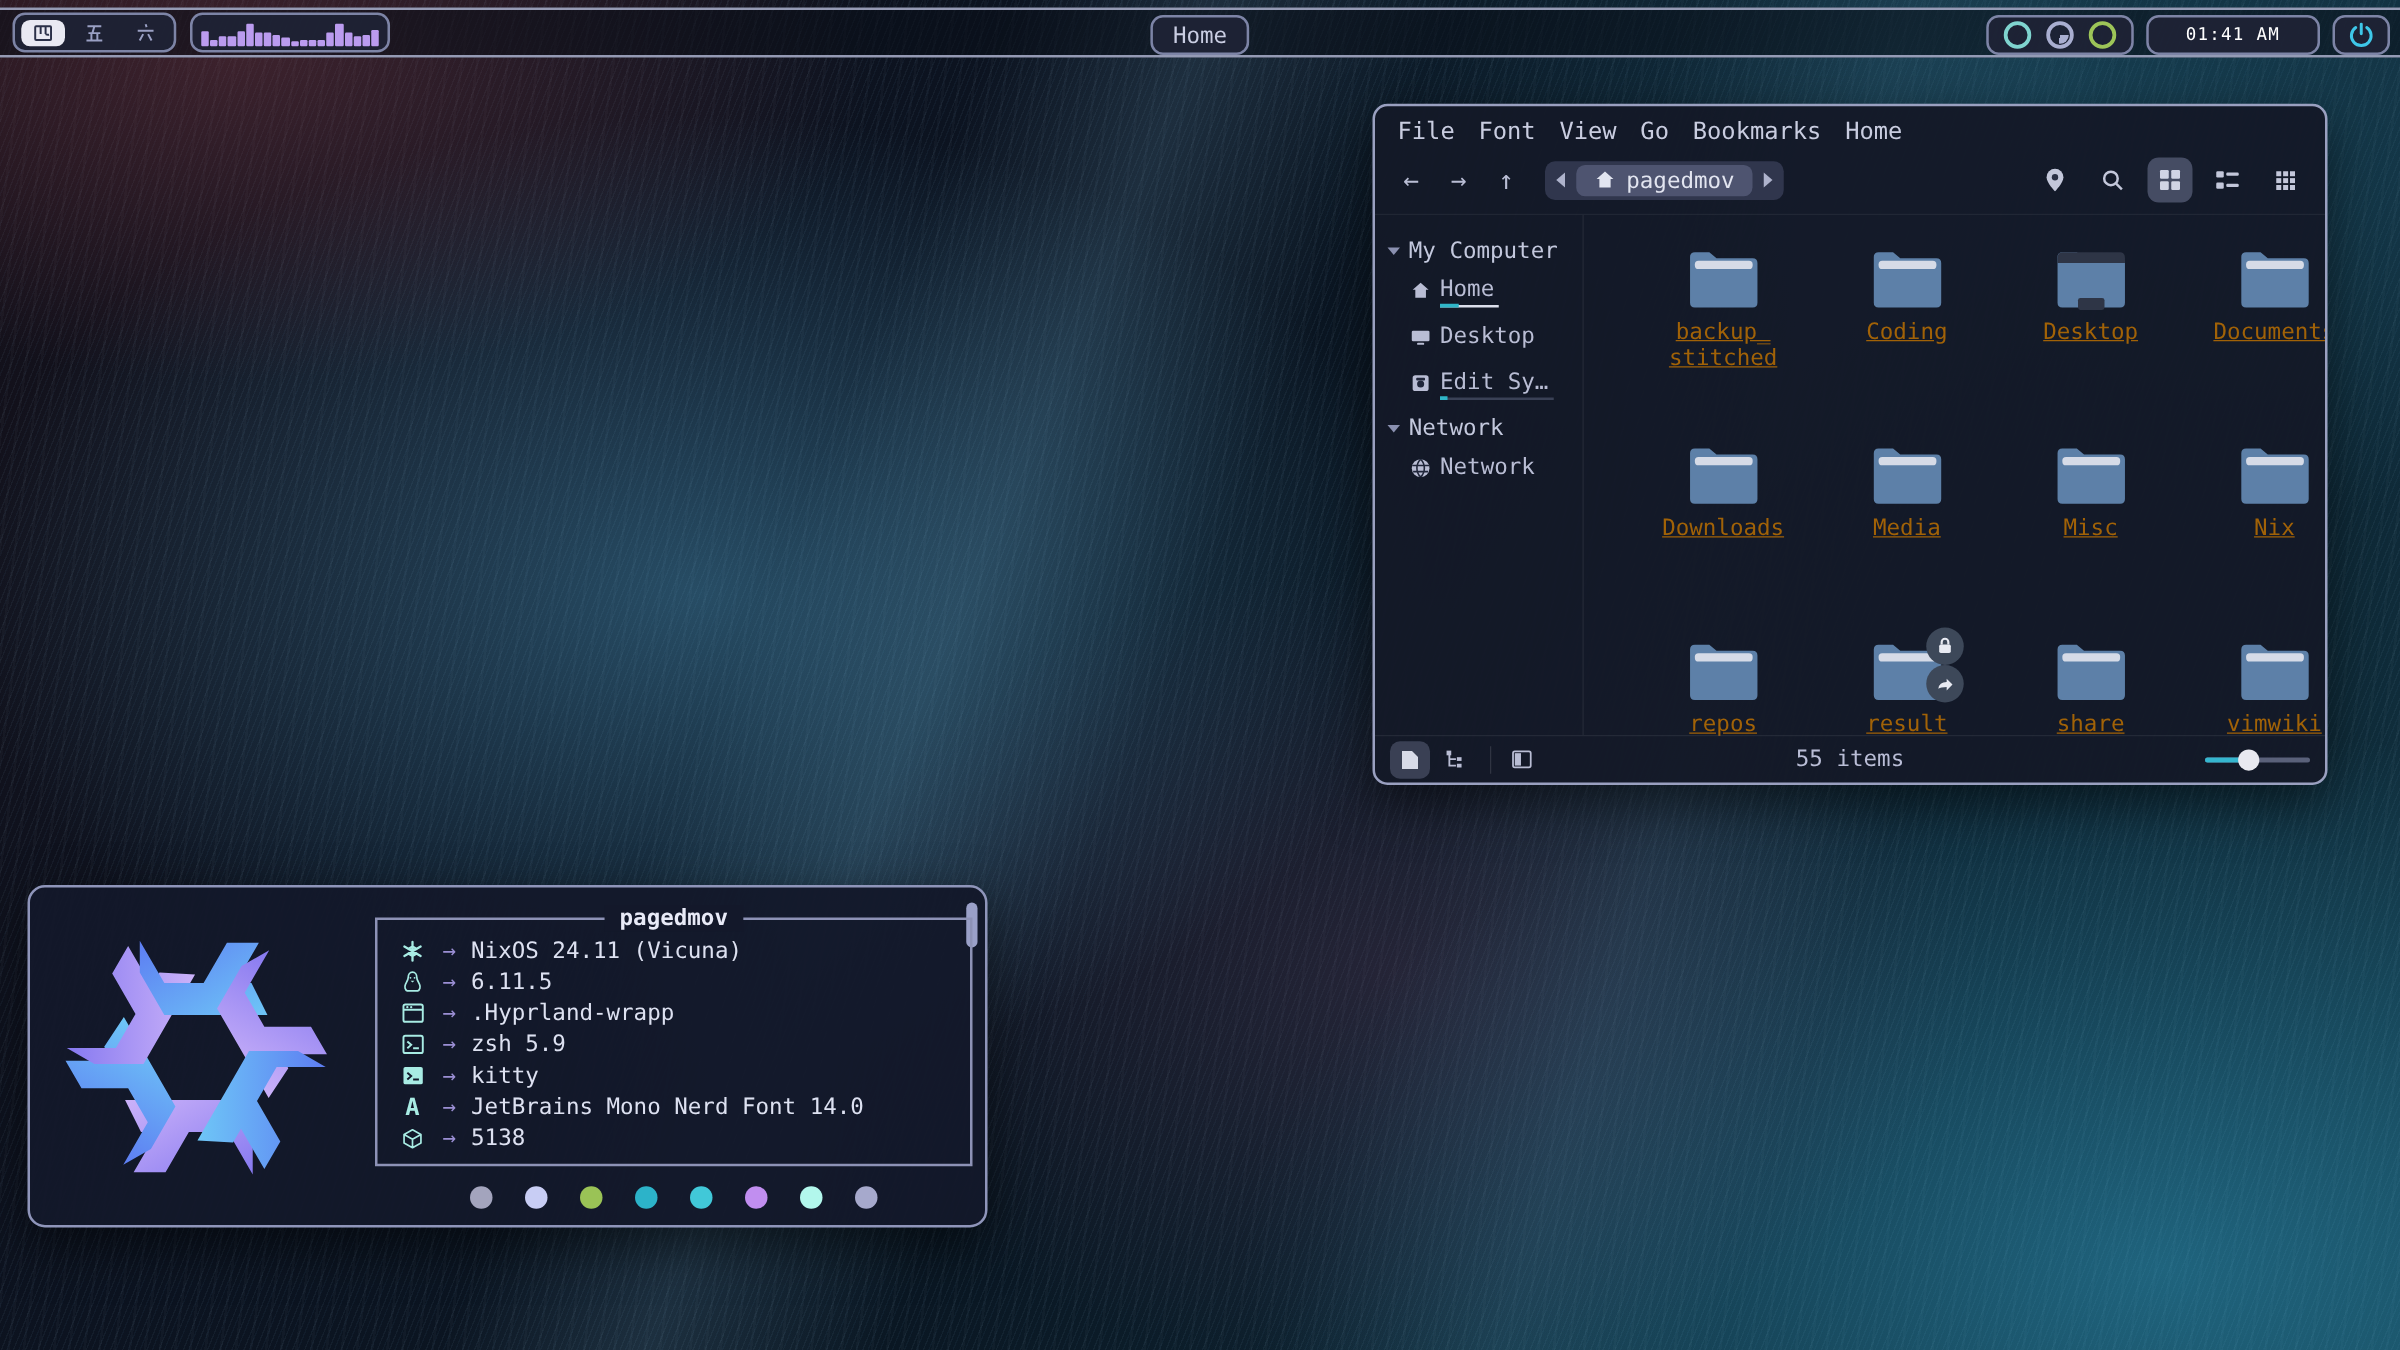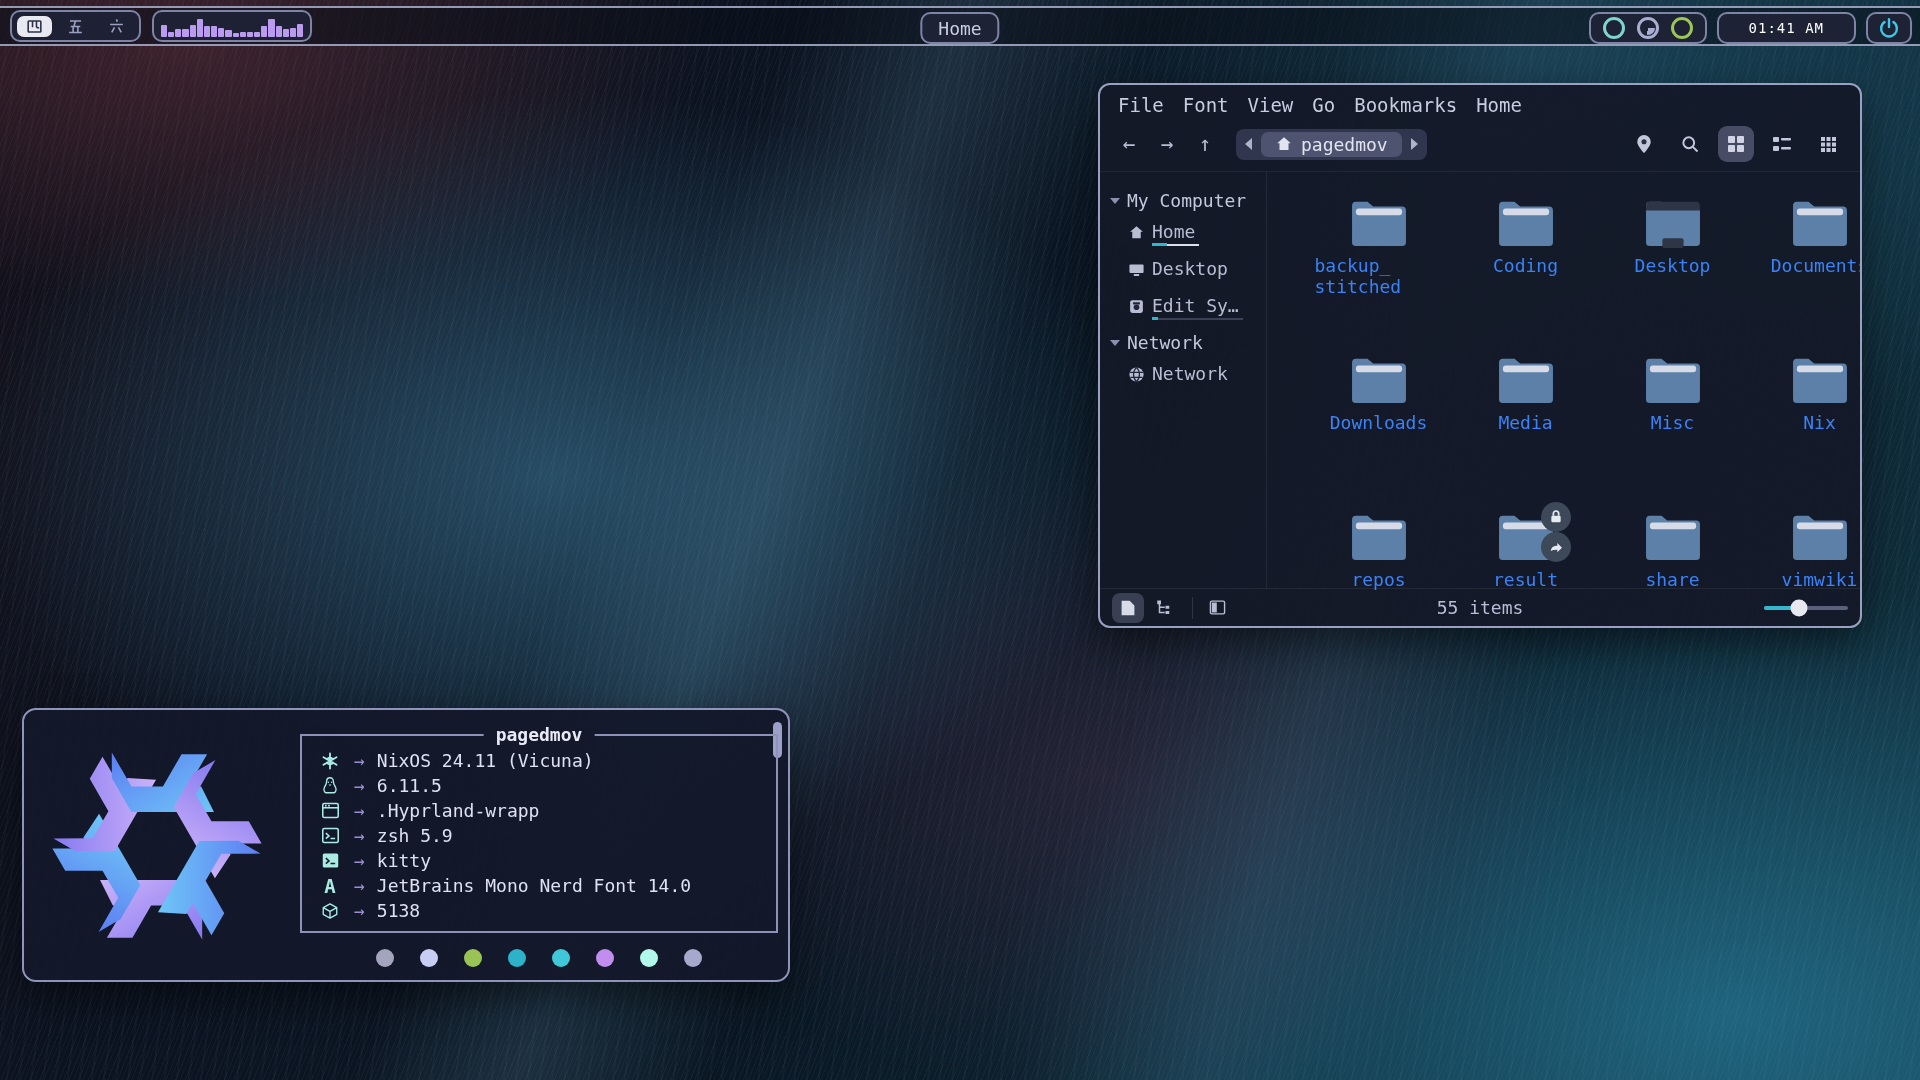--- a/index.html
+++ b/index.html
@@ -77,21 +77,21 @@
   .exp { width:0; height:0; border-left:5px solid transparent; border-right:5px solid transparent; border-top:6px solid #8a90b0; }
   .side-item { display:flex; align-items:center; gap:7px; margin:0 0 14px 18px; }
   .side-label { position:relative; padding-bottom:2px; }
   .side-label.u1::after { content:""; position:absolute; left:0; right:-4px; bottom:-2px; height:2px; background:#dcdfec; }
   .side-label.u1::before { content:""; position:absolute; left:0; bottom:-2px; width:15px; height:3px; background:#2fb6c8; z-index:1; }
   .side-label.u2::after { content:""; position:absolute; left:0; right:-4px; bottom:-2px; height:2px; background:#3a4156; }
   .side-label.u2::before { content:""; position:absolute; left:0; bottom:-2px; width:6px; height:3px; background:#2fb6c8; z-index:1; }
   .fm-grid { flex:1; display:grid; grid-template-columns:repeat(4,147px); grid-auto-rows:157px; padding:18px 0 0 10px; justify-content:start; }
   .fitem { display:flex; flex-direction:column; align-items:center; padding-top:6px; }
   .ficon { position:relative; width:62px; height:52px; }
-  .flabel { margin-top:7px; font-size:18px; color:#3b82f6; text-align:left; max-width:128px; line-height:21px; }
+  .flabel { margin-top:7px; font-size:18px; color:#a16207; text-align:center; max-width:128px; line-height:21px;text-decoration:underline; }
   .emblem { position:absolute; width:30px; height:30px; border-radius:50%; background:#3d4859; display:flex; align-items:center; justify-content:center; }
   .emblem.lock { right:-14px; top:-8px; }
   .emblem.link { right:-14px; top:22px; }
   .fm-status { height:38px; display:flex; align-items:center; padding:0 12px; border-top:1px solid rgba(255,255,255,0.07); position:relative; }
   .st-btn { width:32px; height:30px; border-radius:8px; display:flex; align-items:center; justify-content:center; margin-right:4px; }
   .st-btn.active { background:#3a4054; }
   .st-sep { width:1px; height:22px; background:rgba(255,255,255,0.12); margin:0 8px; }
   .st-items { position:absolute; left:50%; transform:translateX(-50%); font-size:18px; color:#b9bdd6; }
   .zoom-slider { margin-left:auto; width:84px; height:4px; background:#5a617a; border-radius:2px; position:relative; }
   .zoom-fill { position:absolute; left:0; top:0; height:4px; width:42%; background:#35b6cf; border-radius:2px; }

